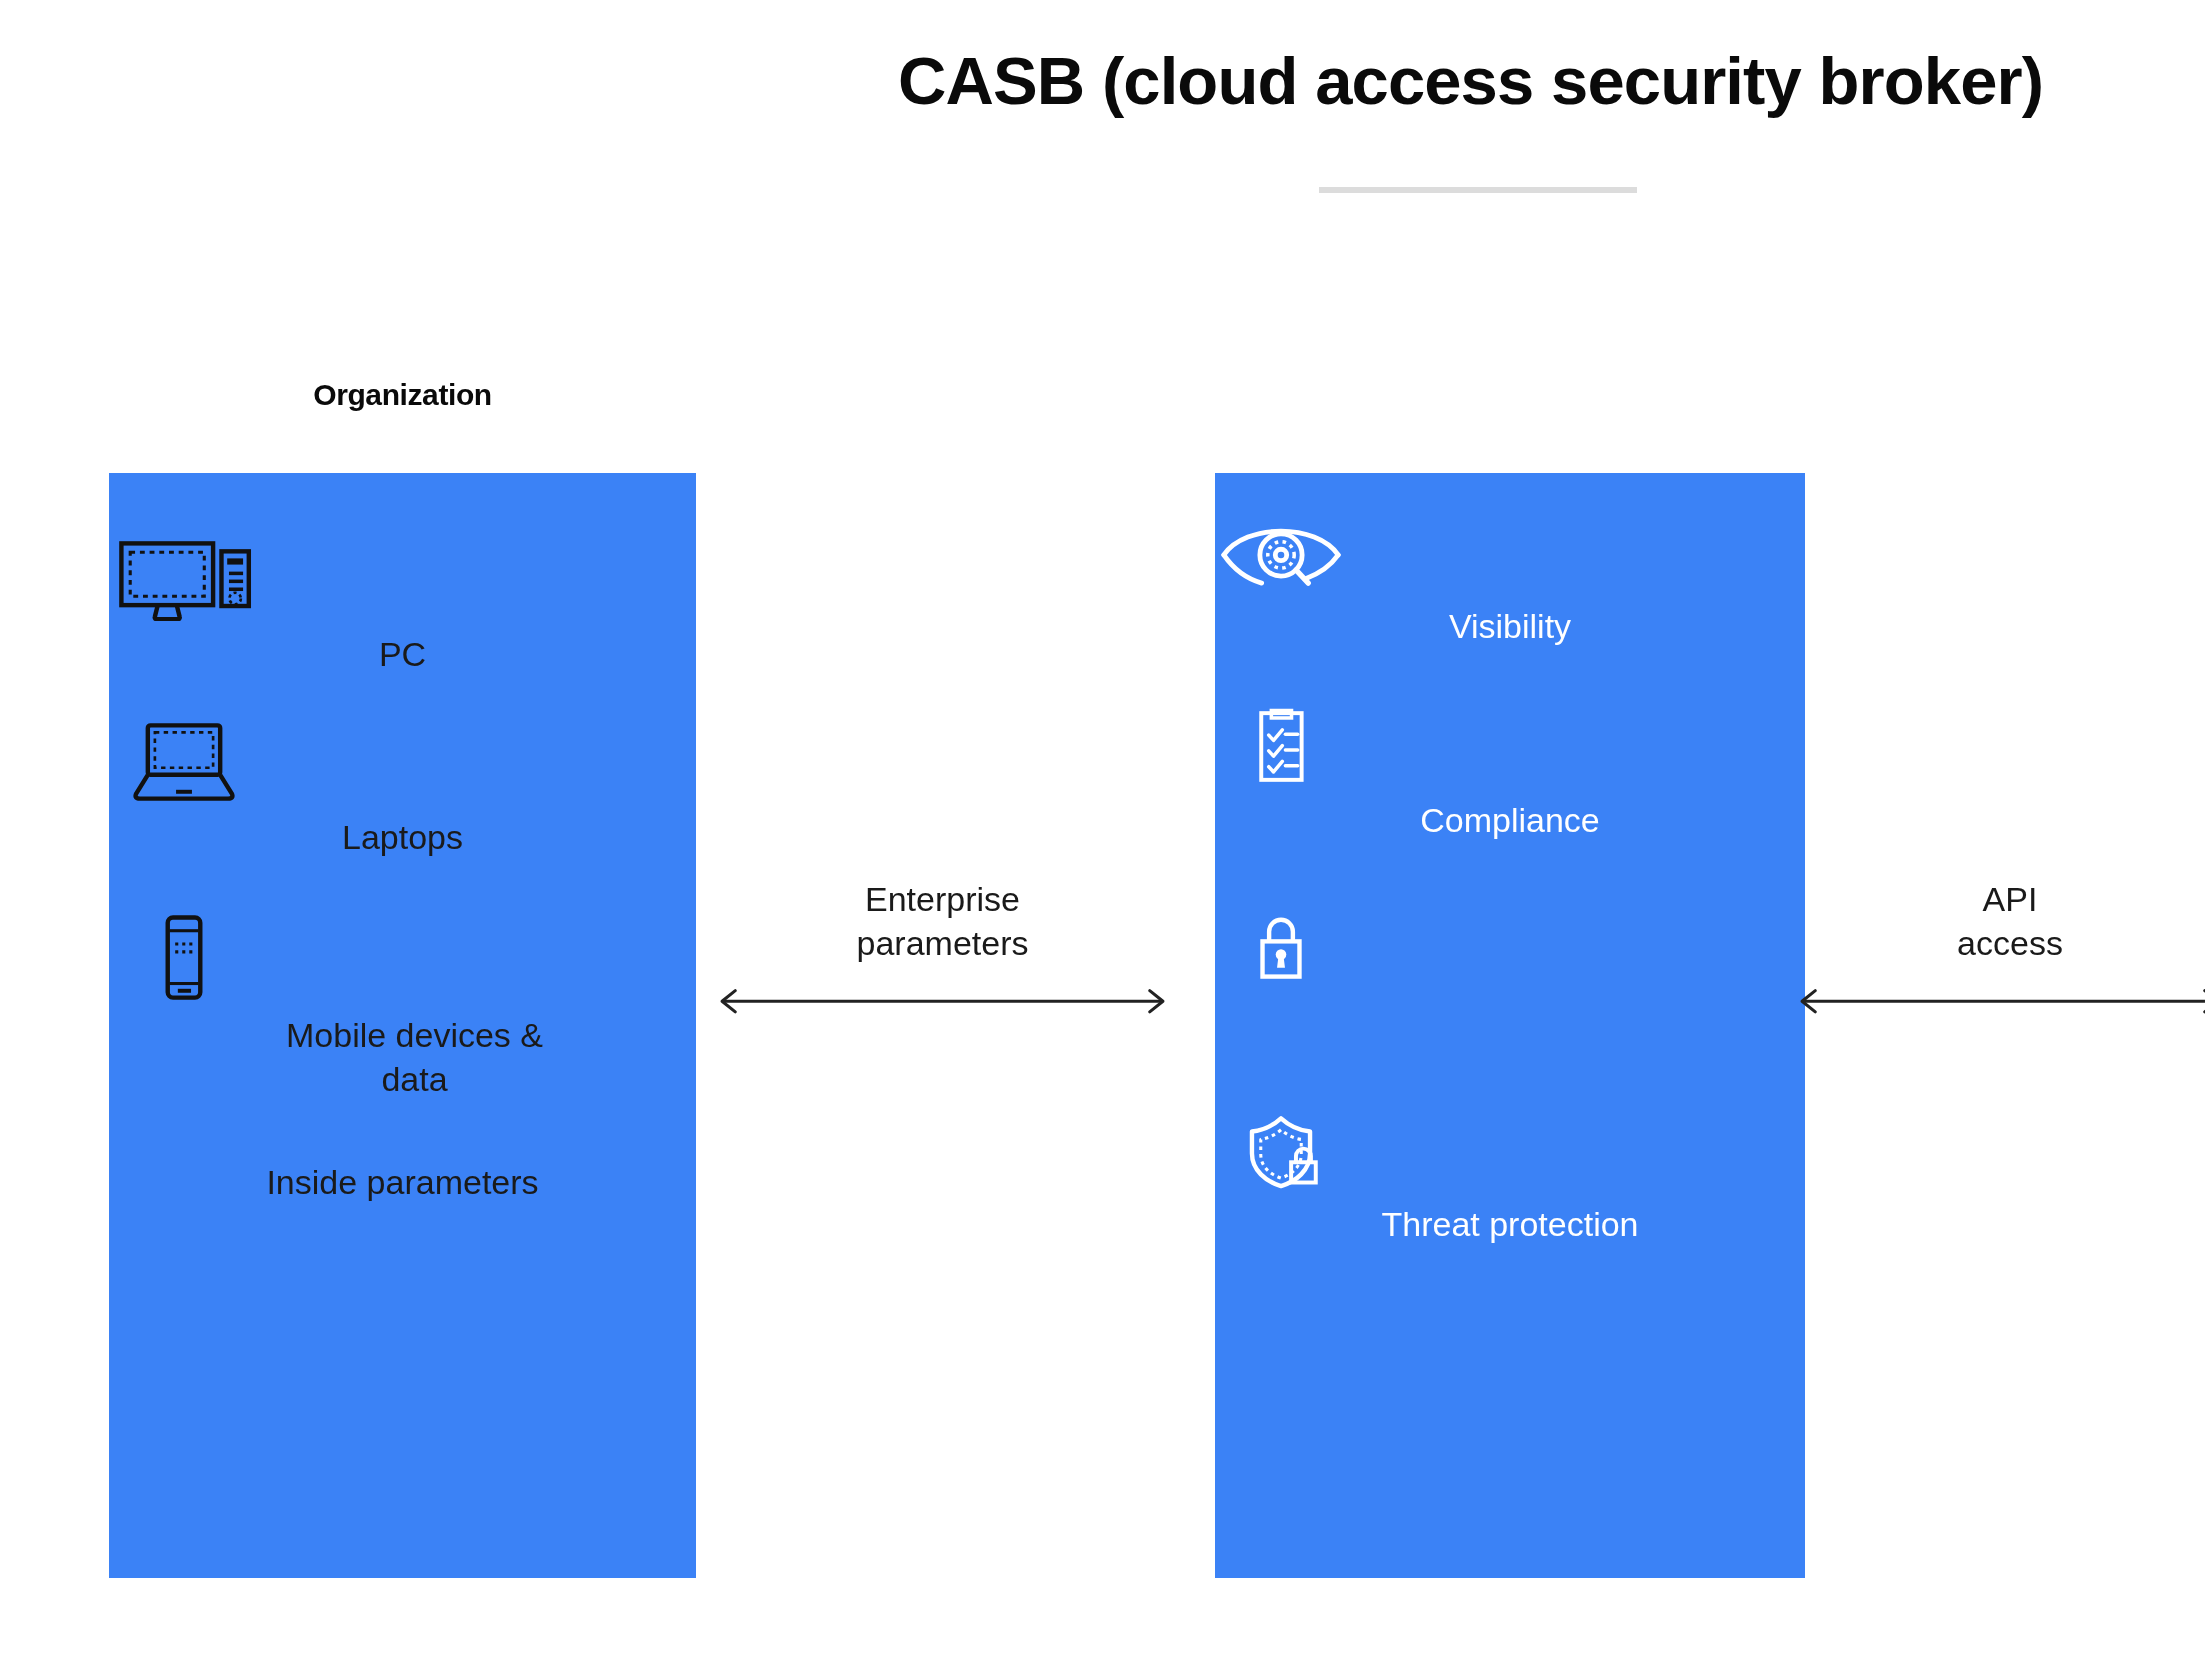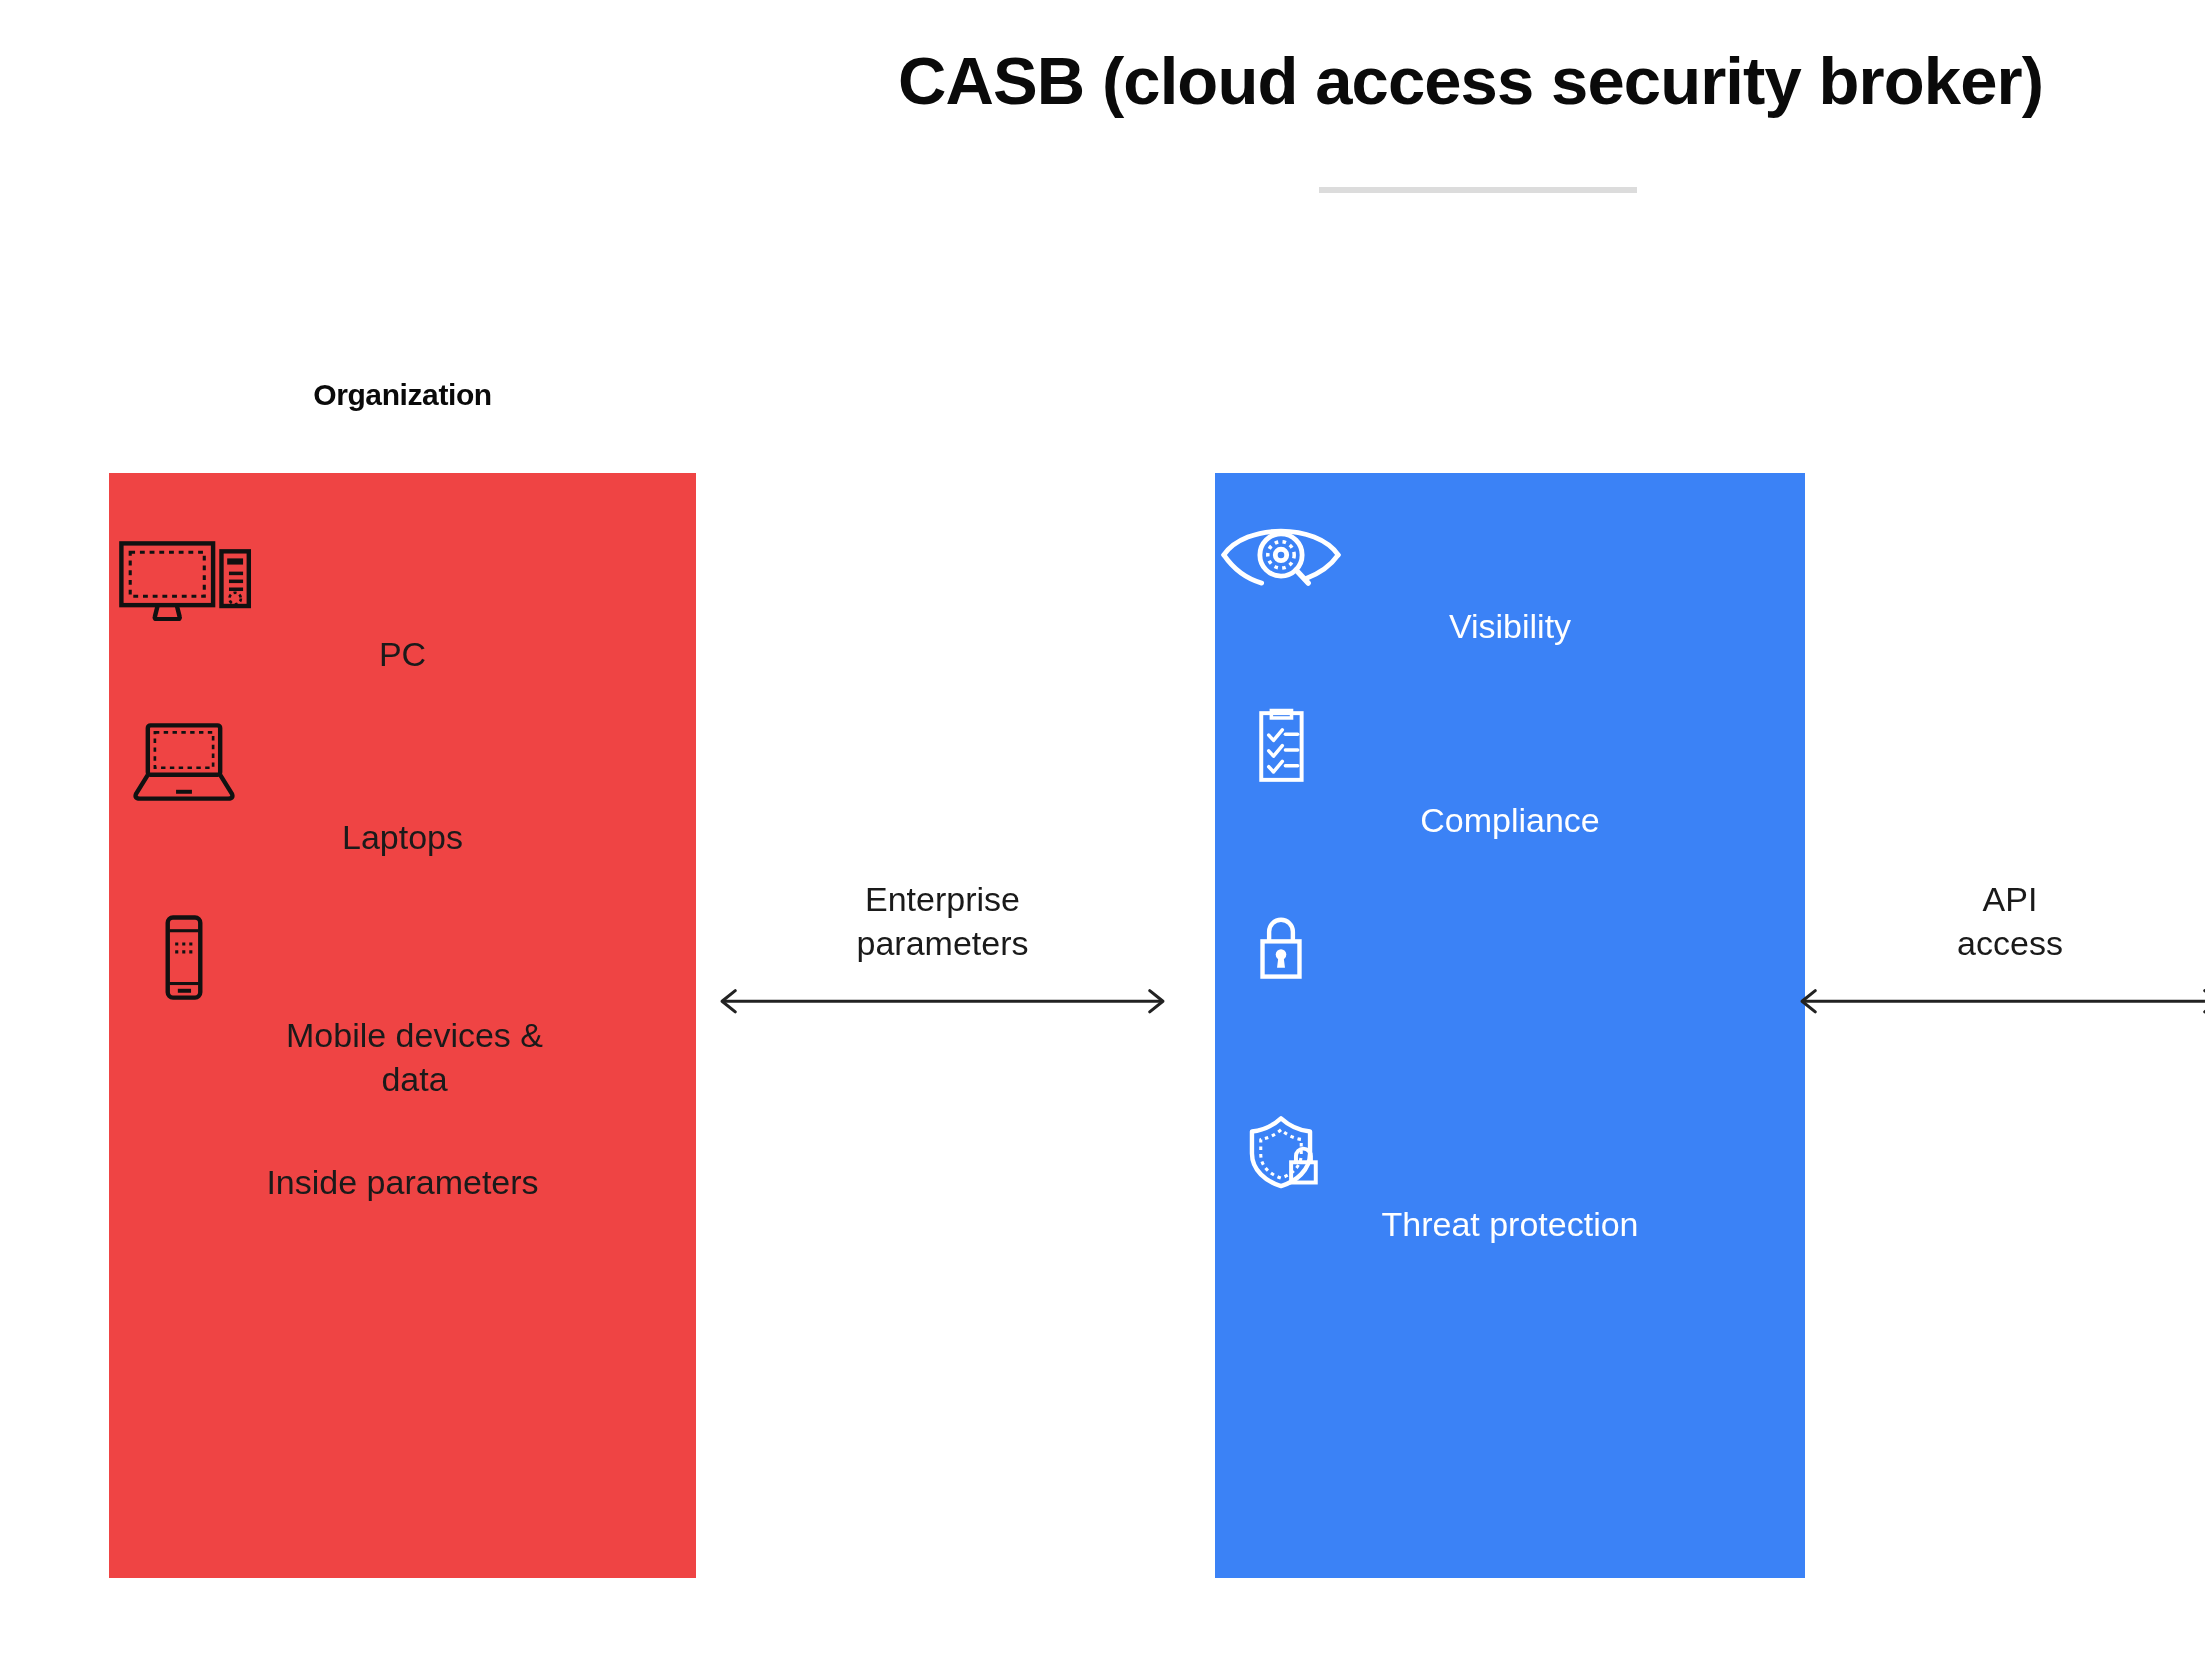--- a/index.html
+++ b/index.html
@@ -29,21 +29,21 @@
   
   .col-heading{
     position:absolute; font-size:30px; font-weight:bold;
     color:#0a0a0a; letter-spacing:-0.4px; text-align:center;
     line-height:1;
   }
   #heading-organization{ left:109px; width:587px; top:380px; }
 
   
   .panel{position:absolute; top:473px; height:1105px;}
-  #panel-left{ left:109px; width:587px; background:#ef4444; }
+  #panel-left{ left:109px; width:587px; background:#3b82f6; }
   #panel-center{ left:1187px; width:590px; background:#3b82f6;margin-left:28px; }
 
   
   .org-item{position:absolute; left:0; width:587px; text-align:center;}
   .org-icon{display:block; margin:0 auto;}
   .org-label{
     font-size:34px; color:#1a1a1a; line-height:1.28;
     margin-top:12.3px; font-weight:400;
   }
   #org-item-pc{ top:66px; }

